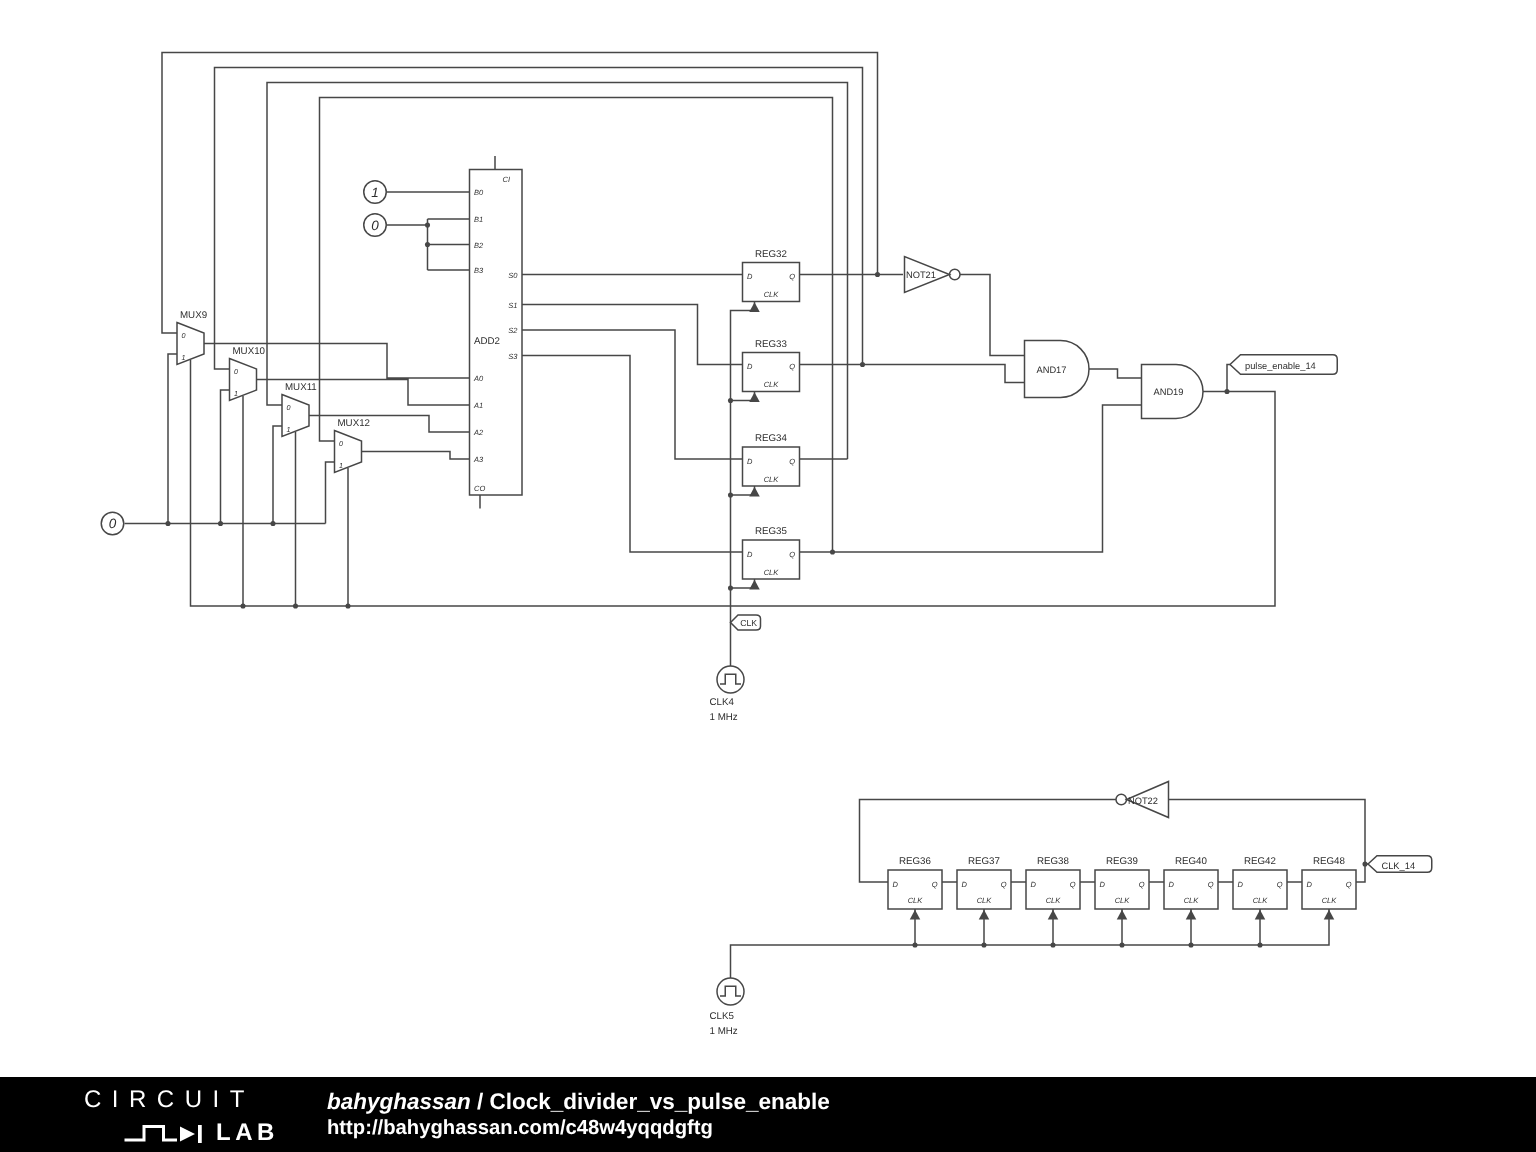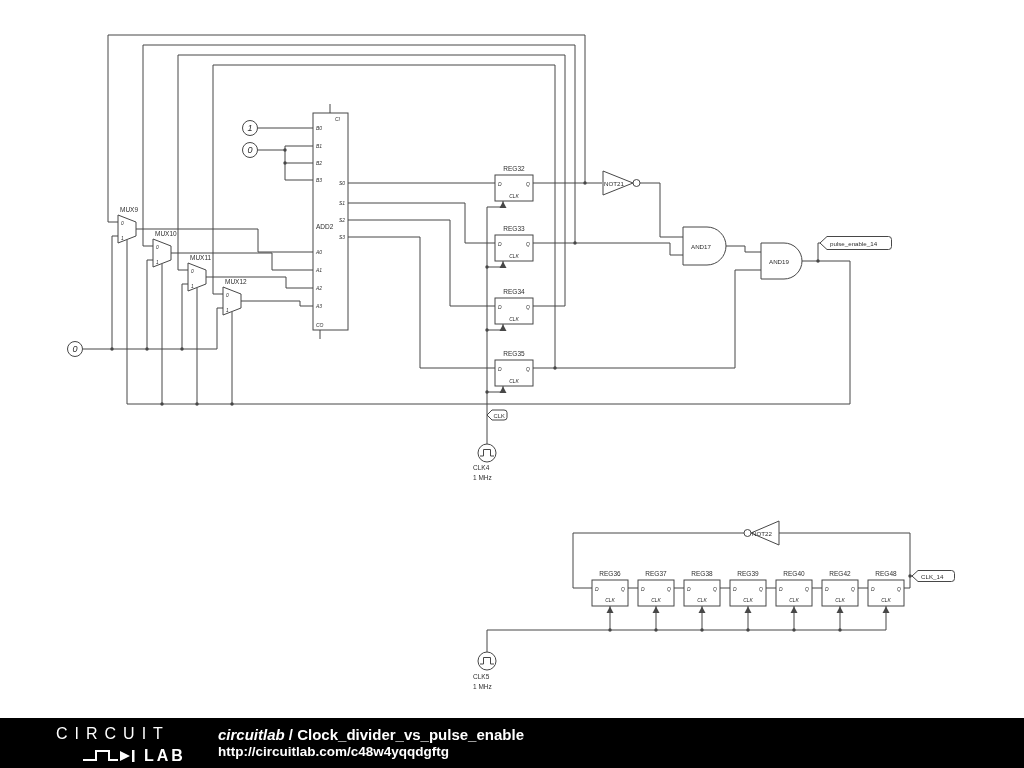--- a/index.html
+++ b/index.html
@@ -277,17 +277,17 @@
     <div class="logo-bottom">
       <svg width="58" height="16" viewBox="0 0 58 16" style="margin-right:4px">
         <path d="M1,12 H14 V3 H27 V12 H36" fill="none" stroke="#ffffff" stroke-width="2"></path>
         <polygon points="38,3 38,13 48,8" fill="#ffffff"></polygon>
         <rect x="50" y="2" width="2.5" height="12" fill="#ffffff"></rect>
       </svg>
       <span class="lab">LAB</span>
     </div>
   </div>
   <div class="footer-text">
-    <div class="line1"><span class="user">circuitlab</span><span> / </span><span class="proj">Clock_divider_vs_pulse_enable</span></div>
-    <div class="line2">http://circuitlab.com/c48w4yqqdgftg</div>
+    <div class="line1"><span class="user">bahyghassan</span><span> / </span><span class="proj">Clock_divider_vs_pulse_enable</span></div>
+    <div class="line2">http://bahyghassan.com/c48w4yqqdgftg</div>
   </div>
 </div>
 </div>
 
 </body></html>

